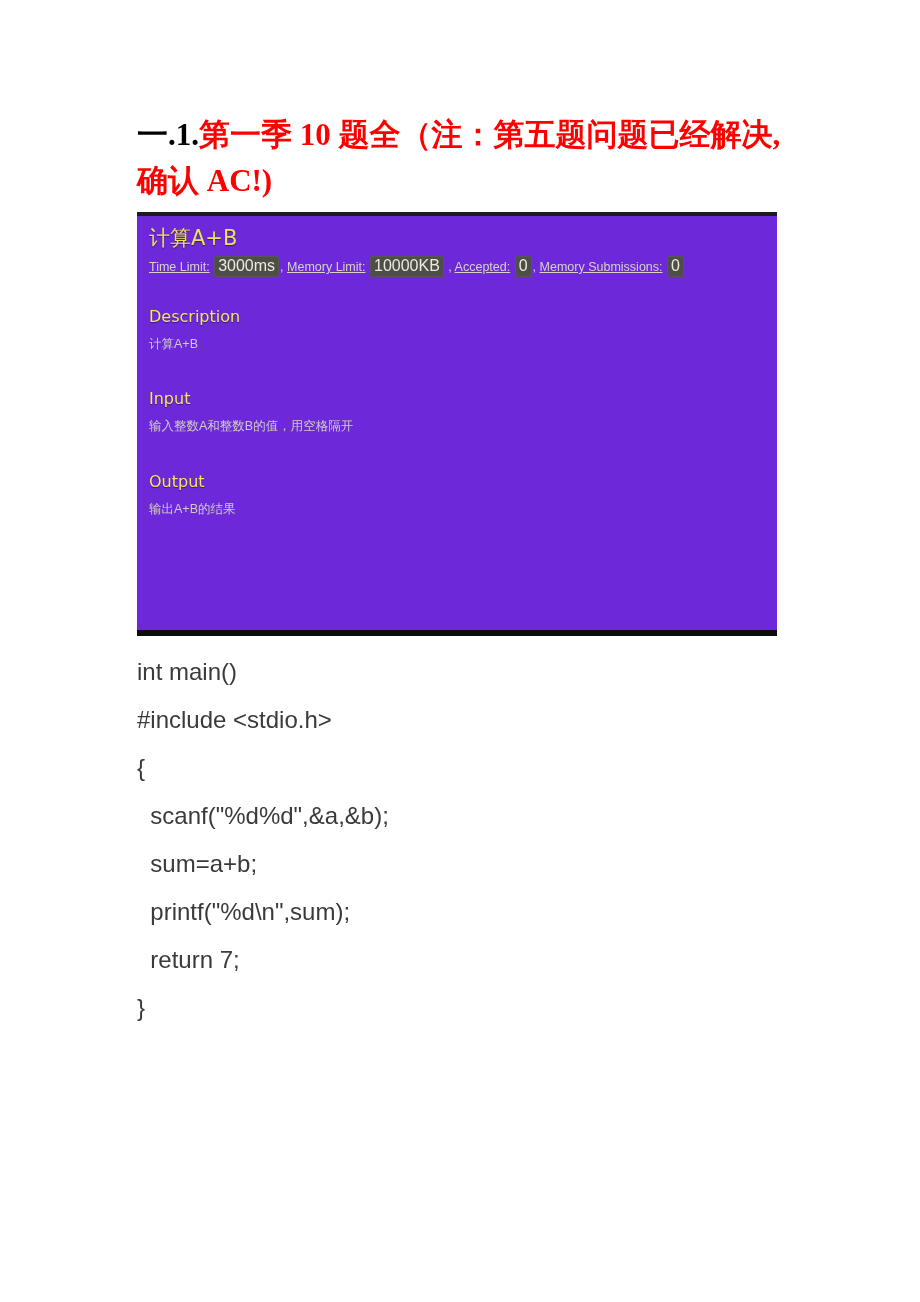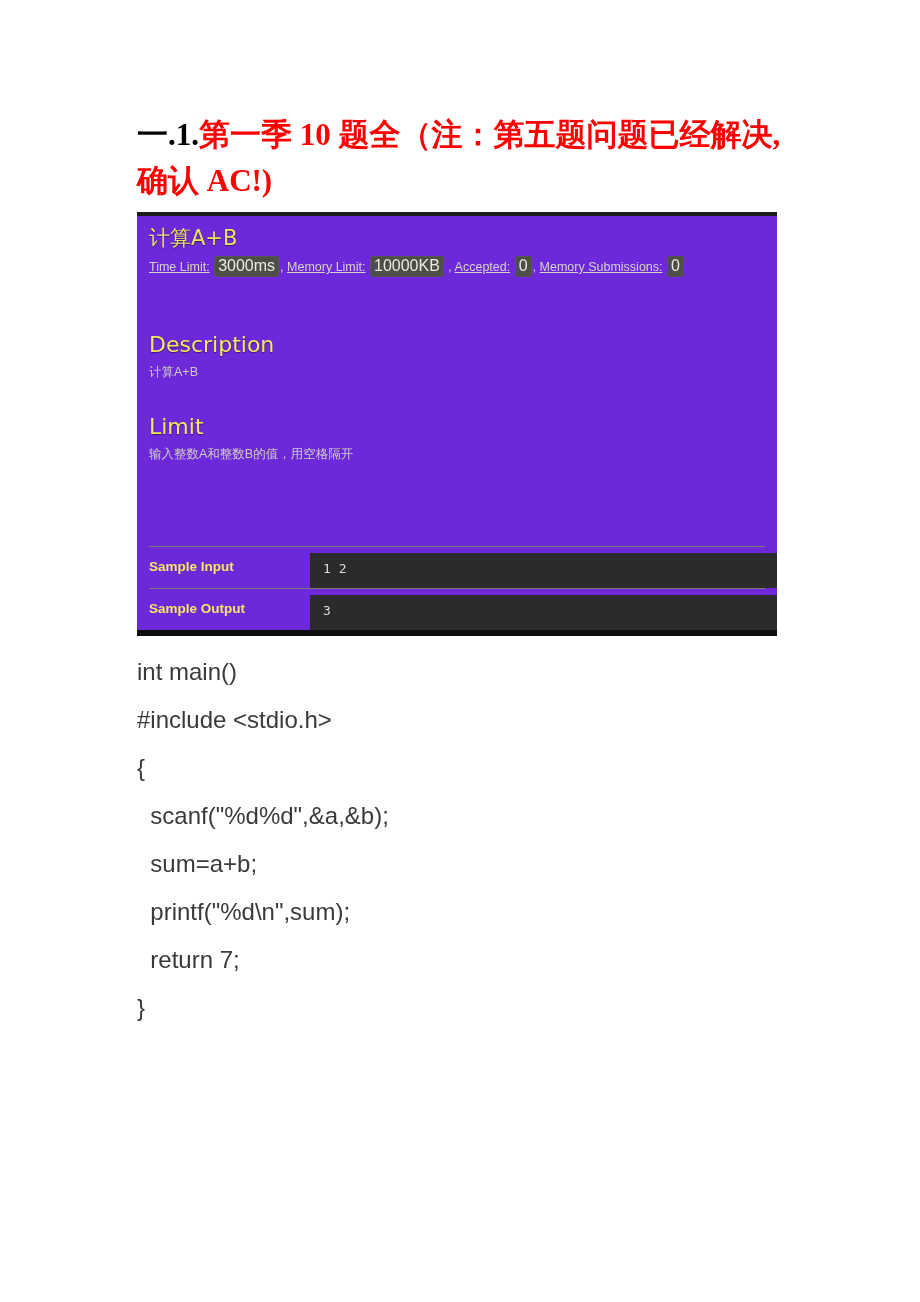--- a/index.html
+++ b/index.html
@@ -110,27 +110,26 @@
     font-size: 16px;
   }
   .prob-meta .sep { color: #d6d4c7; }
 
   .sec {
     position: absolute;
     left: 12px;
     width: 600px;
   }
   .sec-head {
-    font-size: 22px;
+    font-size: 16px;
     color: #f2e85e;
     text-shadow: 0 1px 1px rgba(0,0,0,0.45);
     font-family: "DejaVu Sans", "Liberation Sans", sans-serif;
     line-height: 26px;
     white-space: nowrap;
-    margin-top: 28px;
   }
   .sec-body {
     font-size: 12.5px;
     color: #cfcdc2;
     line-height: 18px;
     margin-top: 5px;
     white-space: nowrap;
     font-family: "Liberation Sans", "DejaVu Sans", sans-serif;
   }
 
@@ -222,37 +221,29 @@
         <span class="lbl">Memory Submissions:</span>
         <span class="val">0</span>
       </div>
 
       <div class="sec" id="sec-desc">
         <div class="sec-head">Description</div>
         <div class="sec-body">计算A+B</div>
       </div>
 
       <div class="sec" id="sec-input">
-        <div class="sec-head">Limit</div>
+        <div class="sec-head">Input</div>
         <div class="sec-body">输入整数A和整数B的值，用空格隔开</div>
       </div>
 
-
-      <div class="sample-area">
-        <div class="sample-row">
-          <div class="rowline"></div>
-          <div class="sample-label">Sample Input</div>
-          <div class="sample-box">1 2</div>
-        </div>
-        <div class="sample-row">
-          <div class="rowline"></div>
-          <div class="sample-label">Sample Output</div>
-          <div class="sample-box">3</div>
-        </div>
-      </div>
+      <div class="sec" id="sec-output">
+        <div class="sec-head">Output</div>
+        <div class="sec-body">输出A+B的结果</div>
+      </div>
+
 
     </div>
     <div class="oj-bottombar"></div>
   </div>
 
   <div class="code-listing"><div class="ln">int main()</div><div class="ln">#include &lt;stdio.h&gt;</div><div class="ln">{</div><div class="ln">  scanf("%d%d",&amp;a,&amp;b);</div><div class="ln">  sum=a+b;</div><div class="ln">  printf("%d\n",sum);</div><div class="ln">  return 7;</div><div class="ln">}</div></div>
 
 </div>
 
 </body></html>

